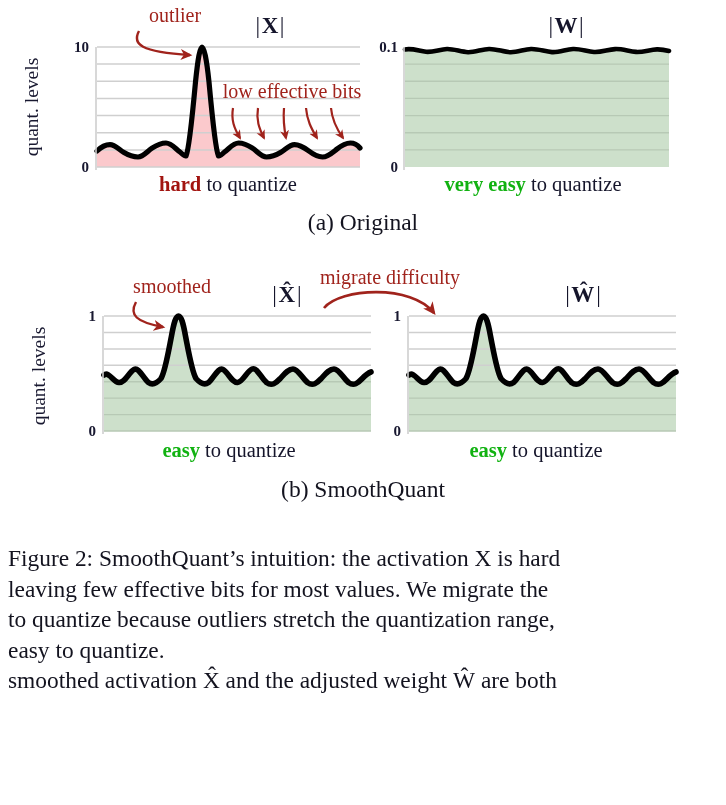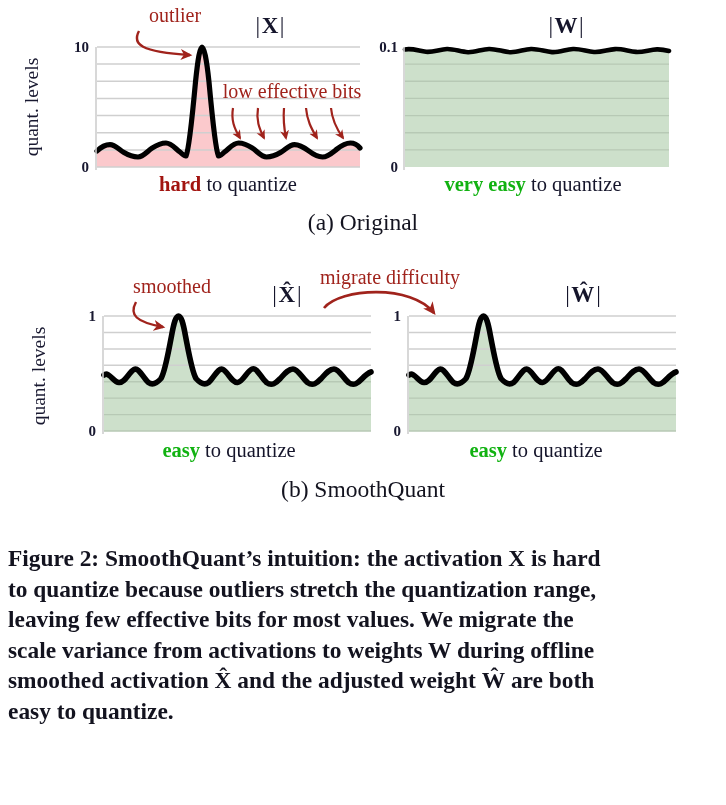--- a/index.html
+++ b/index.html
@@ -7,21 +7,20 @@
     width:726px;height:805px;background:#ffffff;
     font-family:"Liberation Serif", serif;
     color:#1a1a2e;overflow:hidden;position:relative;
   }
   .figure{position:relative;width:726px;height:530px;}
   .svgwrap{position:absolute;left:0;top:0;width:726px;height:530px;}
   .caption{
     position:absolute;left:8px;top:543px;width:710px;
     font-size:23.4px;line-height:1.305;text-align:justify;
     color:#13131f;
-    font-weight:bold;
   }
   text{font-family:"Liberation Serif", serif;}
   .tick{font-size:15px;font-weight:bold;fill:#181830;}
   .axlabel{font-size:19.5px;fill:#181830;}
   .panel-title{font-size:23px;fill:#15152b;}
   .annot{font-size:20px;fill:#a0231c;}
   .bottomlab{font-size:20.5px;fill:#15152b;}
   .bold-red{font-weight:bold;fill:#a21410;}
   .bold-green{font-weight:bold;fill:#11b211;}
   .subcap{font-size:23.5px;fill:#13131f;}
@@ -255,27 +254,24 @@
 
     <text class="subcap" x="363" y="497" text-anchor="middle">(b) SmoothQuant</text>
   </svg>
 </div>
 
 <div class="caption">
   <div style="text-align:justify;">
     <span>Figure 2: SmoothQuant’s intuition: the activation X is hard</span>
   </div>
   <div>
+    <span>leaving few effective bits for most values. We migrate the</span>
+  </div>
+  <div>
     <span>to quantize because outliers stretch the quantization range,</span>
   </div>
   <div>
-    <span>leaving few effective bits for most values. We migrate the</span>
-  </div>
-  <div>
-    <span>scale variance from activations to weights W during offline</span>
+    <span>easy to quantize.</span>
   </div>
   <div>
     <span>smoothed activation X̂ and the adjusted weight Ŵ are both</span>
   </div>
-  <div>
-    <span>easy to quantize.</span>
-  </div>
 </div>
 
 </body></html>

